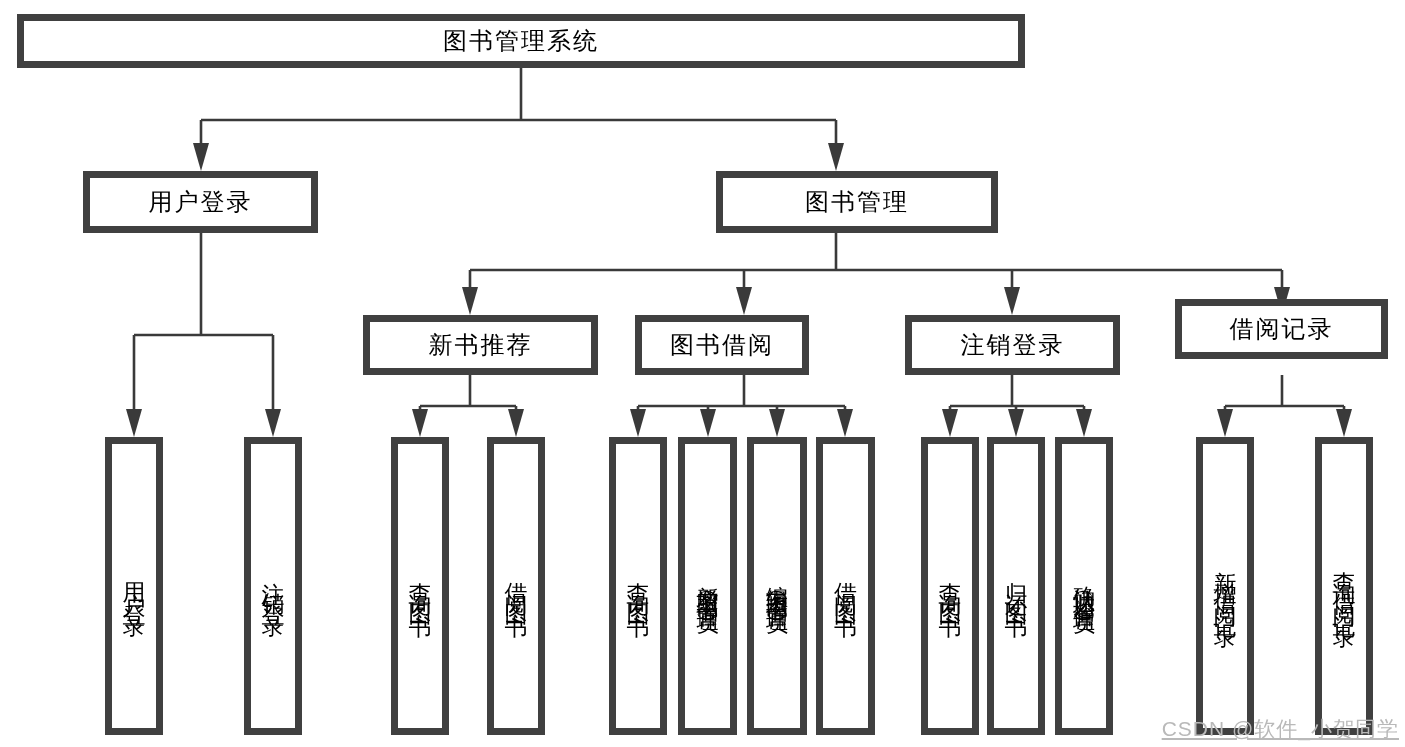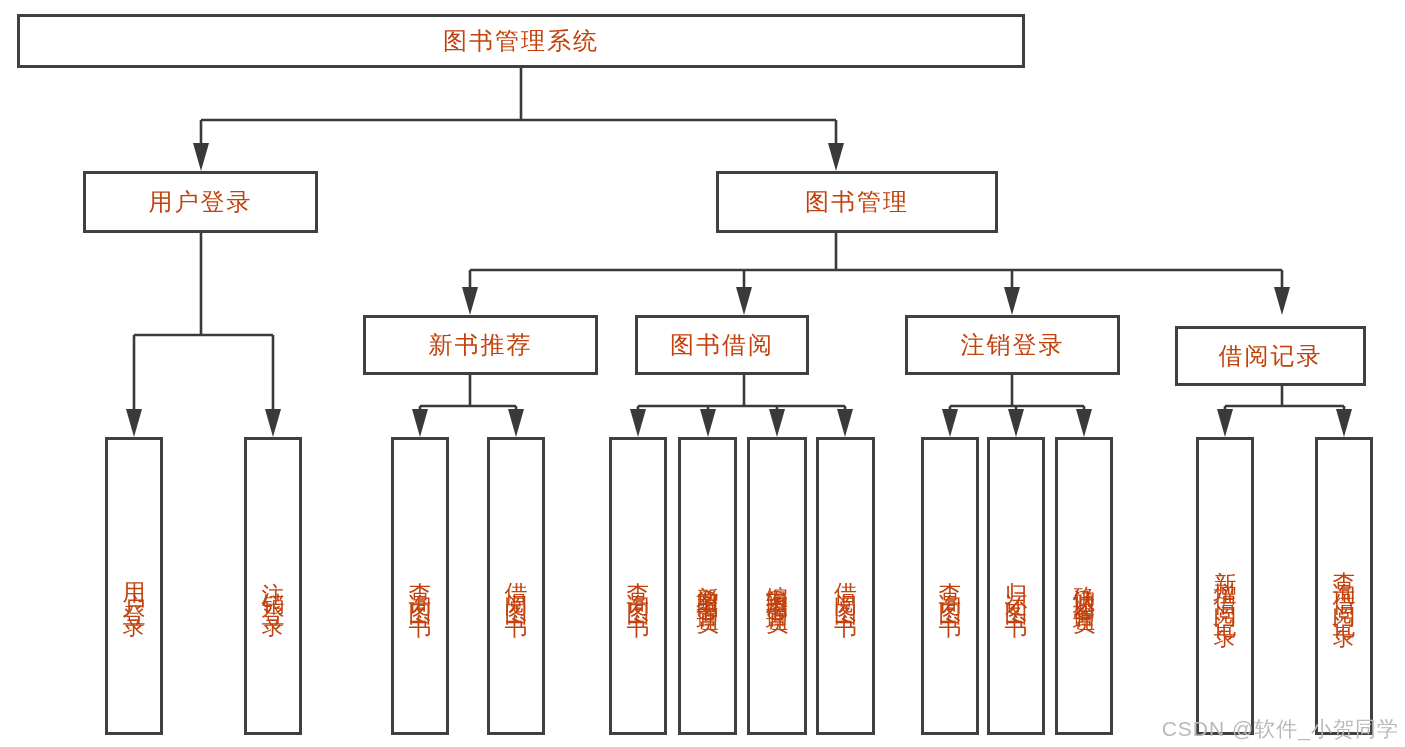--- a/index.html
+++ b/index.html
@@ -5,32 +5,32 @@
   html,body { margin:0; padding:0; background:#ffffff; }
   .stage {
     position:relative; width:1405px; height:747px; background:#ffffff;
     font-family:"Liberation Sans", sans-serif; overflow:hidden;
   }
   svg.connectors { position:absolute; left:0; top:0; width:1405px; height:747px; }
   svg.connectors path { stroke:#3a3a3a; stroke-width:2.6; fill:none; }
   svg.connectors polygon { fill:#3a3a3a; }
   .node {
     position:absolute; box-sizing:border-box; background:#ffffff;
-    border:3px solid #404040; display:flex; align-items:center; justify-content:center;
-    color:#c2410c;
+    border:7px solid #404040; display:flex; align-items:center; justify-content:center;
+    color:#000000;
   }
   .hnode span { font-size:24px; letter-spacing:2px; white-space:nowrap; }
   .vtext {
     display:block; writing-mode:vertical-rl; text-orientation:mixed;
     font-size:23px; letter-spacing:11px; line-height:1;
   }
   .vtext.long { font-size:22px; letter-spacing:4px; }
   .watermark {
     position:absolute; right:6px; bottom:4px; font-size:21px;
-    color:#b9b9b9; letter-spacing:1px; white-space:nowrap;
+    color:#b9b9b9; letter-spacing:1px; white-space:nowrap;text-decoration:underline;
   }
 </style>
 </head>
 <body>
 
 <div class="stage">
 
   <svg class="connectors" viewBox="0 0 1405 747" aria-hidden="true">
 
     <g>
@@ -94,21 +94,21 @@
 
   <div class="node hnode" style="left:363px;top:315px;width:235px;height:60px">
     <span>新书推荐</span>
   </div>
   <div class="node hnode" style="left:635px;top:315px;width:174px;height:60px">
     <span>图书借阅</span>
   </div>
   <div class="node hnode" style="left:905px;top:315px;width:215px;height:60px">
     <span>注销登录</span>
   </div>
-  <div class="node hnode" style="left:1175px;top:326px;width:191px;height:60px">
+  <div class="node hnode" style="left:1175px;top:299px;width:213px;height:60px">
     <span>借阅记录</span>
   </div>
 
   <div class="node" style="left:105px;top:437px;width:58px;height:298px">
     <span class="vtext">用户登录</span>
   </div>
   <div class="node" style="left:244px;top:437px;width:58px;height:298px">
     <span class="vtext">注销登录</span>
   </div>
 

